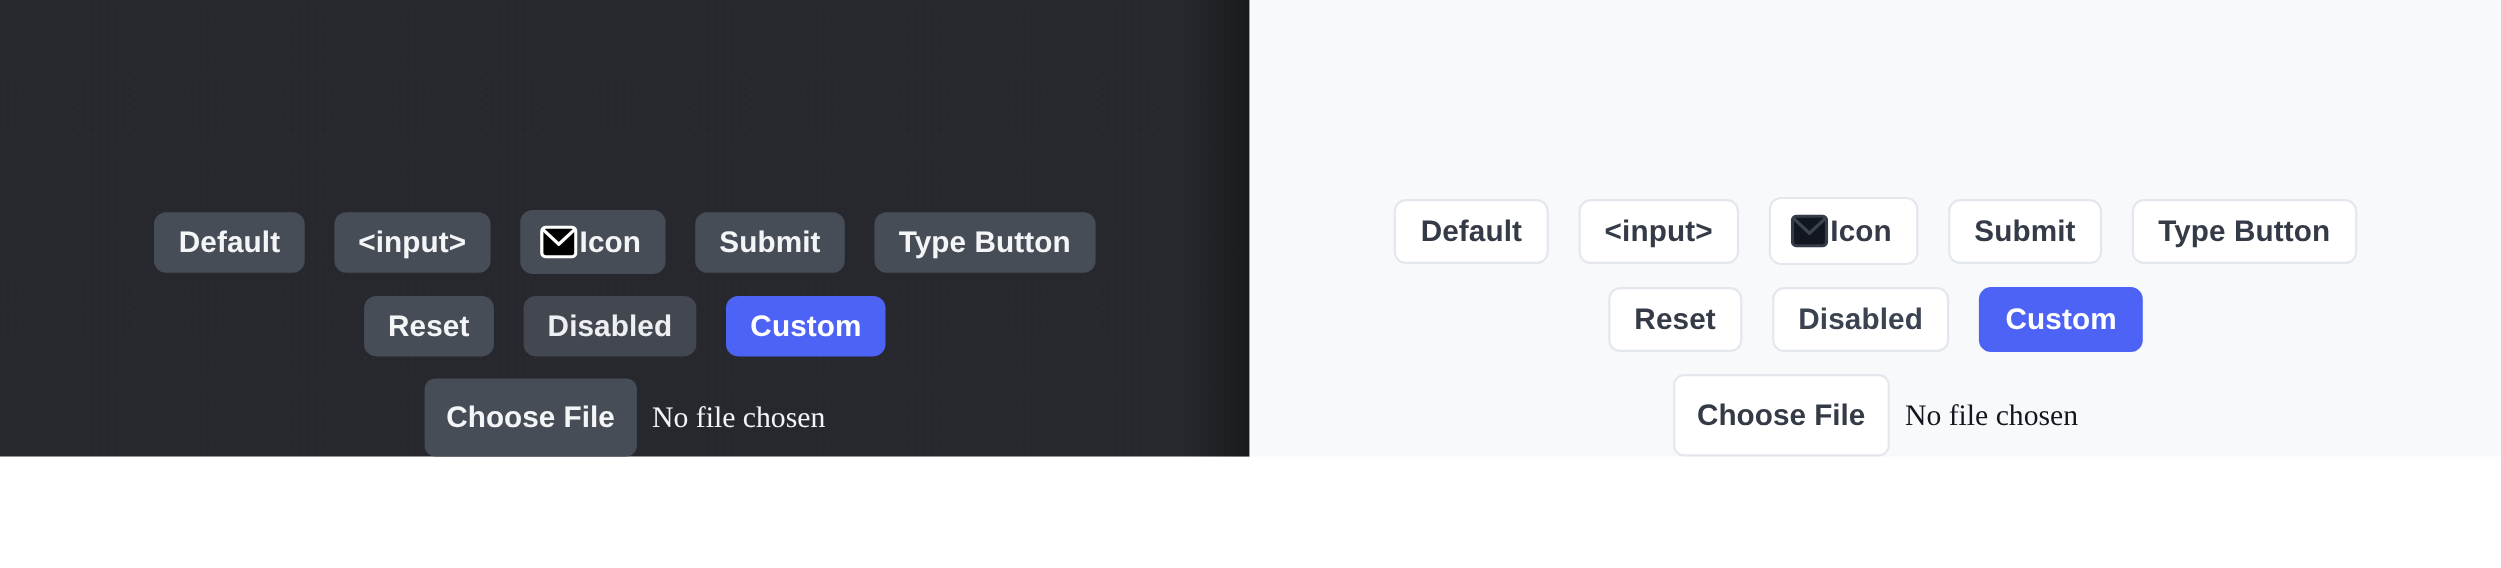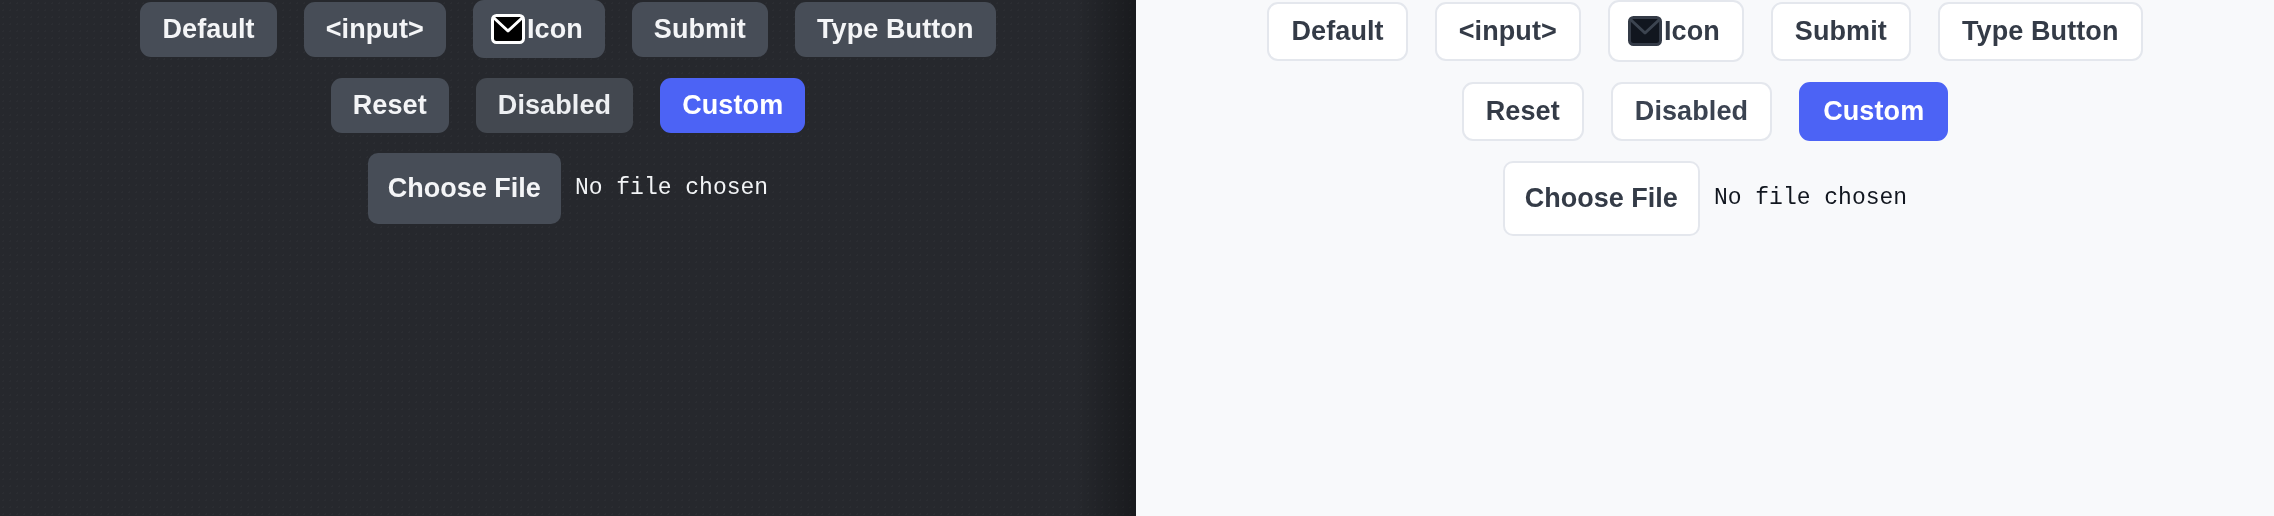--- a/index.html
+++ b/index.html
@@ -10,24 +10,24 @@
     overflow: hidden;
   }
 
   body {
     font-family: "Liberation Sans", sans-serif;
     display: flex;
   }
 
   
   .panel {
-    height: 516px;
+    height: 415px;
     position: relative;
     display: flex;
-    align-items: flex-start;
+    align-items: flex-end;
     justify-content: center;
   }
 
   .panel-dark {
     width: 1136px;
     background-color: #26282d;
     background-image:
       radial-gradient(rgba(255,255,255,0.022) 1px, transparent 1px);
     background-size: 7px 7px;
   }
@@ -154,23 +154,23 @@
     cursor: pointer;
     white-space: nowrap;
   }
   .panel-dark .file-btn { background: #474d57; color: #f4f5f7; }
   .panel-light .file-btn {
     background: #ffffff;
     color: #343b47;
     border: 2px solid #e4e7ed;
   }
   .file-status {
-    font-family: Liberation Mono, monospace;
+    font-family: Liberation Serif, serif;
     font-weight: normal;
-    font-size: 23px;
+    font-size: 27px;
     line-height: 1;
     white-space: nowrap;
   }
   .panel-dark .file-status { color: #f2f4f6; }
   .panel-light .file-status { color: #11161f; }
 </style>
 </head>
 <body>
 
 <section class="panel panel-dark">

